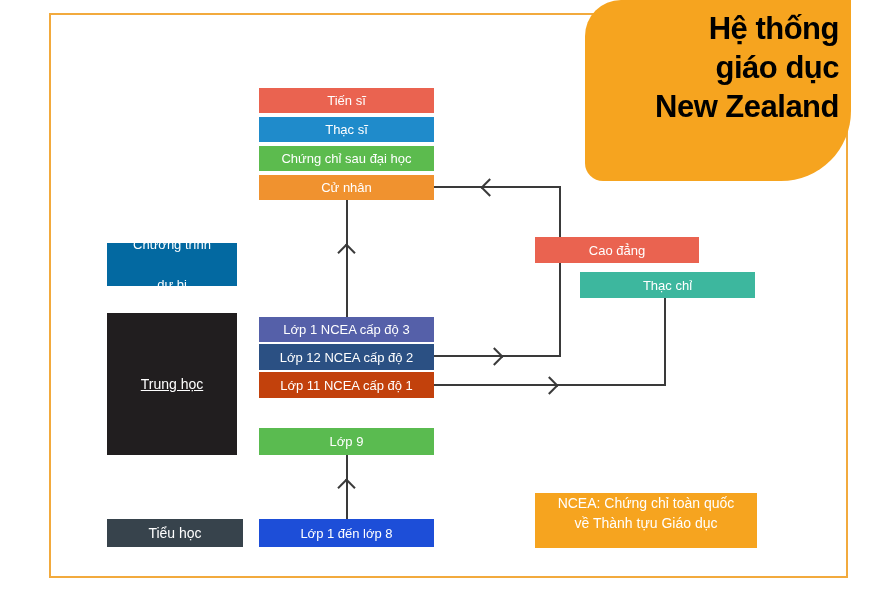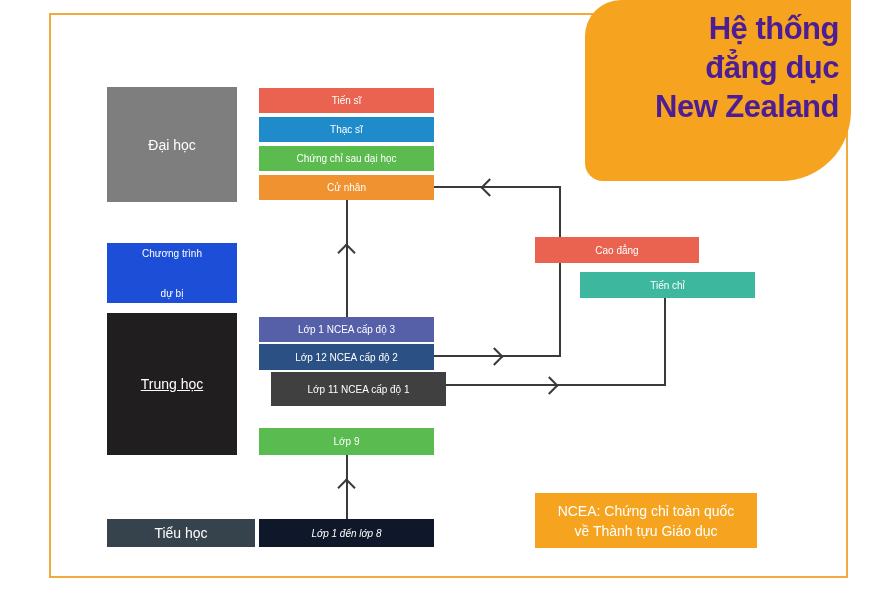--- a/index.html
+++ b/index.html
@@ -10,41 +10,41 @@
   }
   .canvas{position:absolute;left:0;top:0;width:877px;height:597px;}
   .frame{
     position:absolute;left:49px;top:13px;width:799px;height:565px;
     box-sizing:border-box;border:2px solid #F2AA3D;background:transparent;z-index:0;
   }
   .header{
     position:absolute;left:585px;top:0;width:266px;height:181px;
     border-radius:36px 0 70px 18px;z-index:3;
     box-sizing:border-box;padding:9px 12px 0 0;
-    text-align:right;color:#4c1d95;font-weight:bold;
+    text-align:right;color:#000000;font-weight:bold;
     font-size:31px;line-height:39px;letter-spacing:-0.5px;
   }
   .box{
     position:absolute;z-index:2;display:flex;align-items:center;justify-content:center;
-    color:#ffffff;font-size:10px;text-align:center;box-sizing:border-box;
+    color:#ffffff;font-size:13px;text-align:center;box-sizing:border-box;
   }
   .box.col{flex-direction:column;line-height:17px;}
   .biglabel{font-size:14px;}
   .line{position:absolute;background:#3A3A3A;z-index:1;}
   .chev{
     position:absolute;width:13px;height:13px;z-index:1;
     border-top:2.5px solid #3A3A3A;border-left:2.5px solid #3A3A3A;
     box-sizing:border-box;background:transparent;
   }
   .chev.up{transform:rotate(45deg);}
   .chev.left{transform:rotate(-45deg);}
   .chev.right{transform:rotate(135deg);}
   .note{
     position:absolute;z-index:2;color:#ffffff;font-size:14px;line-height:20px;
-    text-align:center;box-sizing:border-box;padding-top:8px;
+    text-align:center;box-sizing:border-box;
   }
 </style>
 </head>
 <body>
 
 <div class="canvas">
 
   <div class="frame"></div>
 
   <div class="line" style="left:346px;top:200px;width:2px;height:117px"></div>
@@ -58,45 +58,44 @@
 
   <div class="line" style="left:434px;top:384px;width:231px;height:2px"></div>
   <div class="chev right" style="left:543px;top:379px"></div>
   <div class="line" style="left:664px;top:298px;width:2px;height:88px"></div>
 
   <div class="line" style="left:346px;top:454px;width:2px;height:65px"></div>
   <div class="chev up" style="left:340px;top:481px"></div>
 
   <div class="header" style="background: rgb(246, 164, 31);">
     <div>Hệ thống</div>
-    <div>đẳng dục</div>
+    <div>giáo dục</div>
     <div>New Zealand</div>
   </div>
 
-  <div class="box biglabel" style="left: 107px; top: 87px; width: 130px; height: 115px; background: rgb(126, 126, 126);">Đại học</div>
-  <div class="box col" style="left: 107px; top: 243px; width: 130px; height: 60px; background: #1d4ed8; gap: 23px;">
+  <div class="box col" style="left: 107px; top: 243px; width: 130px; height: 43px; background: #0369a1; gap: 23px;">
     <span>Chương trình</span>
     <span>dự bị</span>
   </div>
   <div class="box biglabel" style="left: 107px; top: 313px; width: 130px; height: 142px; background: rgb(33, 30, 31); text-decoration: underline;">Trung học</div>
-  <div class="box biglabel" style="left: 107px; top: 519px; width: 148px; height: 28px; background: rgb(55, 67, 76);">Tiểu học</div>
+  <div class="box biglabel" style="left: 107px; top: 519px; width: 136px; height: 28px; background: rgb(55, 67, 76);">Tiểu học</div>
 
   <div class="box" style="left: 259px; top: 88px; width: 175px; height: 25px; background: rgb(234, 99, 80);">Tiến sĩ</div>
   <div class="box" style="left: 259px; top: 117px; width: 175px; height: 25px; background: rgb(31, 139, 203);">Thạc sĩ</div>
   <div class="box" style="left: 259px; top: 146px; width: 175px; height: 25px; background: rgb(92, 187, 78);">Chứng chỉ sau đại học</div>
   <div class="box" style="left: 259px; top: 175px; width: 175px; height: 25px; background: rgb(240, 146, 47);">Cử nhân</div>
 
   <div class="box" style="left: 259px; top: 317px; width: 175px; height: 25px; background: rgb(85, 96, 169);">Lớp 1 NCEA cấp độ 3</div>
   <div class="box" style="left: 259px; top: 344px; width: 175px; height: 26px; background: rgb(43, 80, 131);">Lớp 12 NCEA cấp độ 2</div>
-  <div class="box" style="left: 259px; top: 372px; width: 175px; height: 34px; background: #404040; margin-left: 12px;">Lớp 11 NCEA cấp độ 1</div>
+  <div class="box" style="left: 259px; top: 372px; width: 175px; height: 26px; background: #c2410c;">Lớp 11 NCEA cấp độ 1</div>
   <div class="box" style="left: 259px; top: 428px; width: 175px; height: 27px; background: rgb(90, 187, 80);">Lớp 9</div>
 
-  <div class="box" style="left: 259px; top: 519px; width: 175px; height: 28px; background: #0f172a; font-style: italic;">Lớp 1 đến lớp 8</div>
+  <div class="box" style="left: 259px; top: 519px; width: 175px; height: 28px; background: #1d4ed8;">Lớp 1 đến lớp 8</div>
 
   <div class="box" style="left: 535px; top: 237px; width: 164px; height: 26px; background: rgb(234, 99, 80);">Cao đẳng</div>
-  <div class="box" style="left: 580px; top: 272px; width: 175px; height: 26px; background: rgb(61, 183, 158);">Tiến chỉ</div>
+  <div class="box" style="left: 580px; top: 272px; width: 175px; height: 26px; background: rgb(61, 183, 158);">Thạc chỉ</div>
 
   <div class="note" style="left: 535px; top: 493px; width: 222px; height: 55px; background: rgb(246, 164, 31);">
     <div>NCEA:  Chứng chỉ toàn quốc</div>
     <div>về Thành tựu Giáo dục</div>
   </div>
 
 </div>
 
 </body></html>

